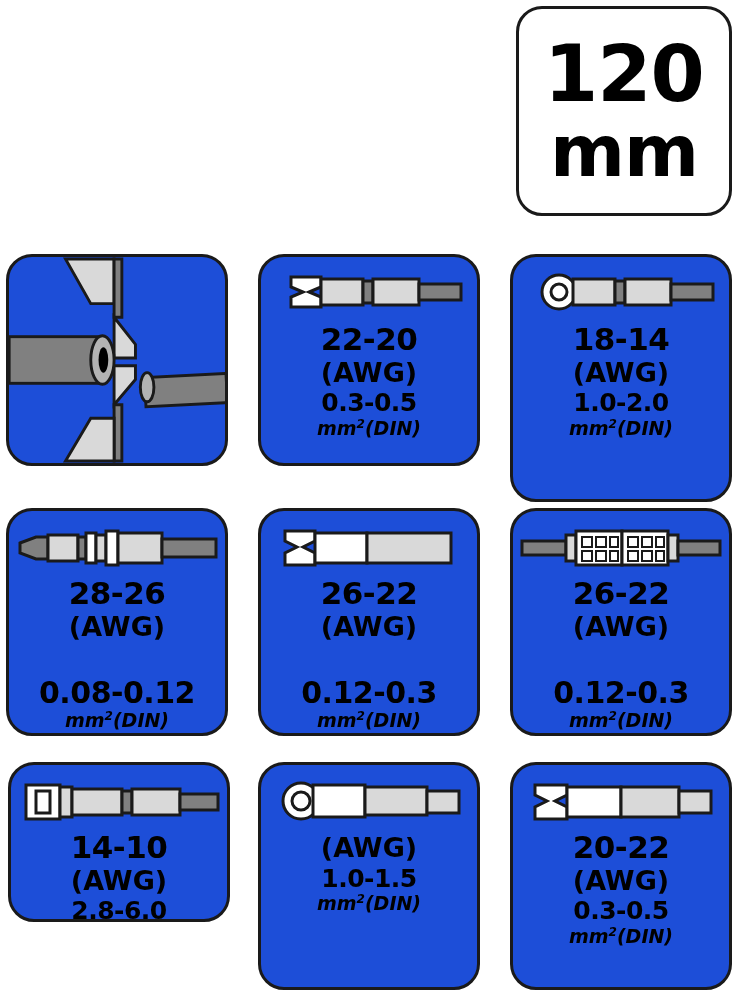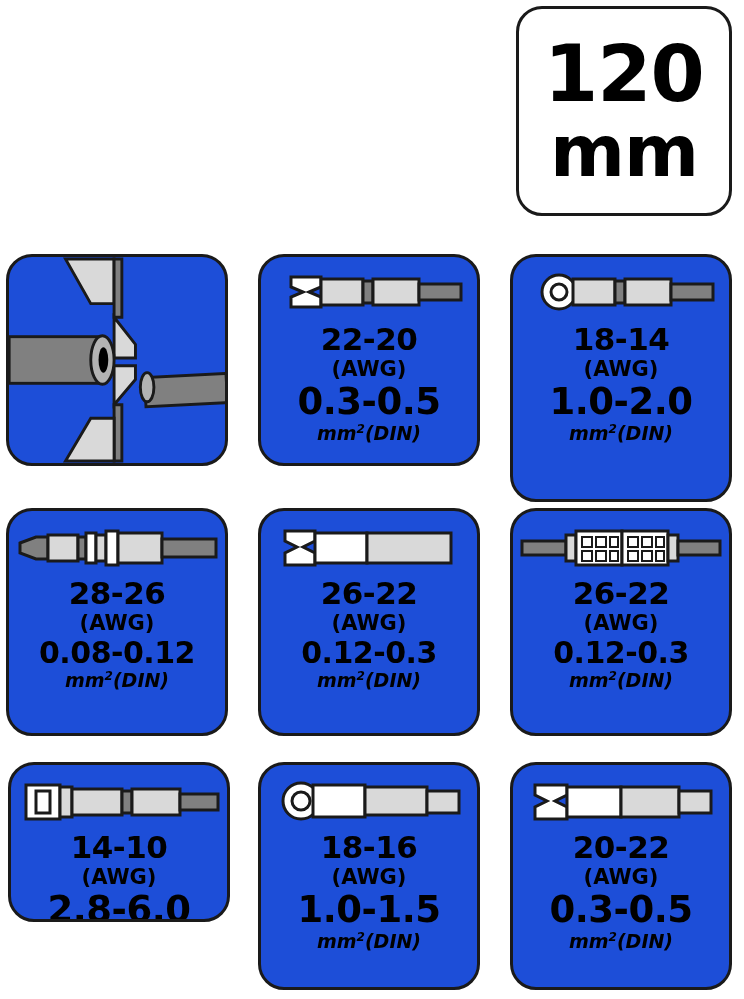--- a/index.html
+++ b/index.html
@@ -80,41 +80,41 @@
     text-align: center;
     color: #000;
   }
   .awg-range {
     font-size: 31px;
     font-weight: bold;
     letter-spacing: -0.5px;
     line-height: 1.05;
   }
   .awg-unit {
-    font-size: 21px;
+    font-size: 27px;
     font-weight: bold;
     line-height: 1.25;
   }
   .din-range {
-    font-size: 37px;
+    font-size: 25px;
     font-weight: bold;
     letter-spacing: -0.5px;
     line-height: 1.1;
   }
   .din-unit {
     font-size: 19px;
     font-weight: bold;
     line-height: 1.25;
     font-style: italic;
   }
   .din-unit sup {
     font-size: 12px;
     vertical-align: super;
   }
-  .din-range.tight { font-size: 30px; }
+  .din-range.tight { font-size: 30px; margin-top: 33px; }
 
   
   .stripper {
     position: absolute;
     left: 0; top: 0;
     width: 100%;
     height: 100%;
   }
 </style>
 </head>
@@ -277,21 +277,20 @@
     <div class="art">
       <svg width="200" height="56" viewBox="0 0 200 56">
         <circle cx="32" cy="26" r="18" fill="#fff" stroke="#1a1a1a" stroke-width="3"></circle>
         <circle cx="32" cy="26" r="9" fill="#fff" stroke="#1a1a1a" stroke-width="3"></circle>
         <rect x="44" y="10" width="52" height="32" fill="#fff" stroke="#1a1a1a" stroke-width="3"></rect>
         <rect x="96" y="12" width="62" height="28" fill="#d9d9d9" stroke="#1a1a1a" stroke-width="3"></rect>
         <rect x="158" y="16" width="32" height="22" fill="#d9d9d9" stroke="#1a1a1a" stroke-width="3"></rect>
       </svg>
     </div>
     <div class="labels">
-      <div class="awg-range">18-16</div>
       <div class="awg-unit">(AWG)</div>
       <div class="din-range">1.0-1.5</div>
       <div class="din-unit"><span>mm</span><sup>2</sup><span>(DIN)</span></div>
     </div>
   </div>
 
   <div class="cell" style="left:510px; top:762px; width:222px; height:228px;">
     <div class="art">
       <svg width="200" height="56" viewBox="0 0 200 56">
         <polygon points="14,10 46,10 46,20 34,26 46,32 46,44 14,44 14,32 26,26 14,20" fill="#fff" stroke="#1a1a1a" stroke-width="3"></polygon>

